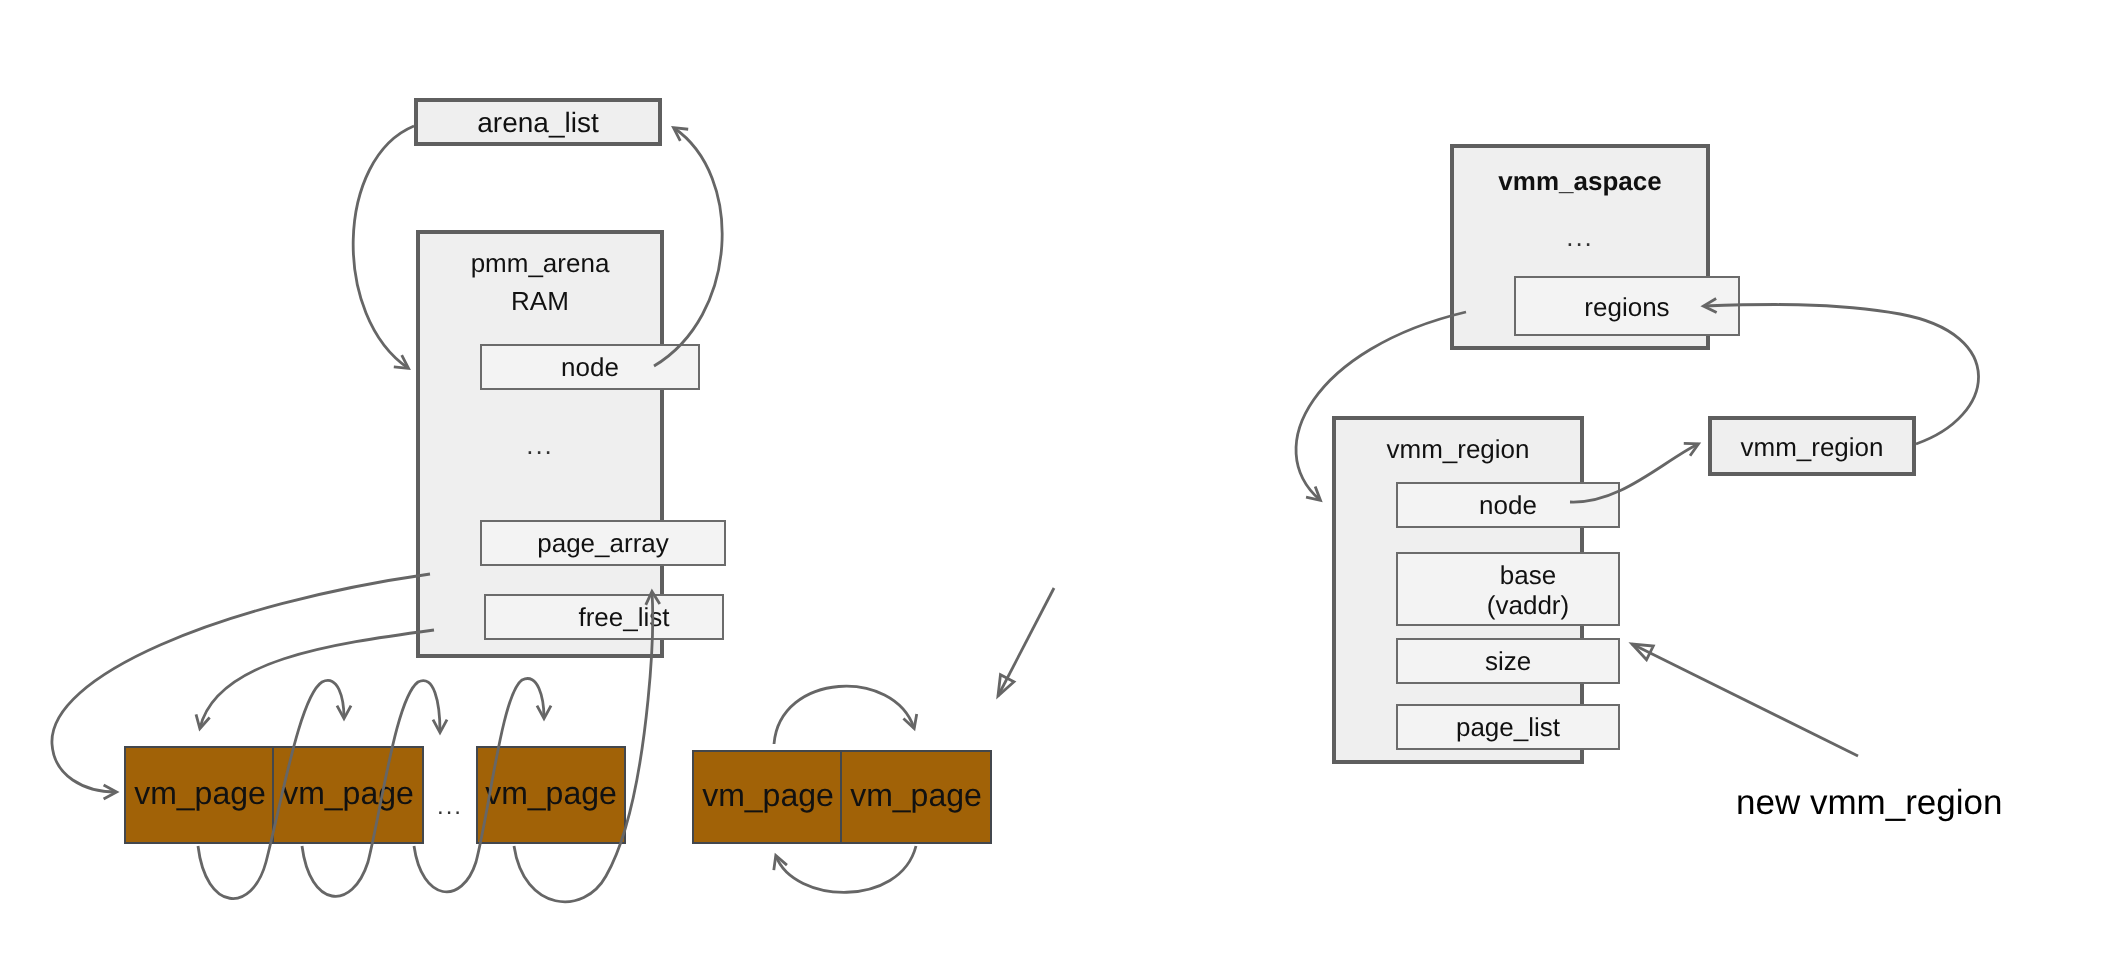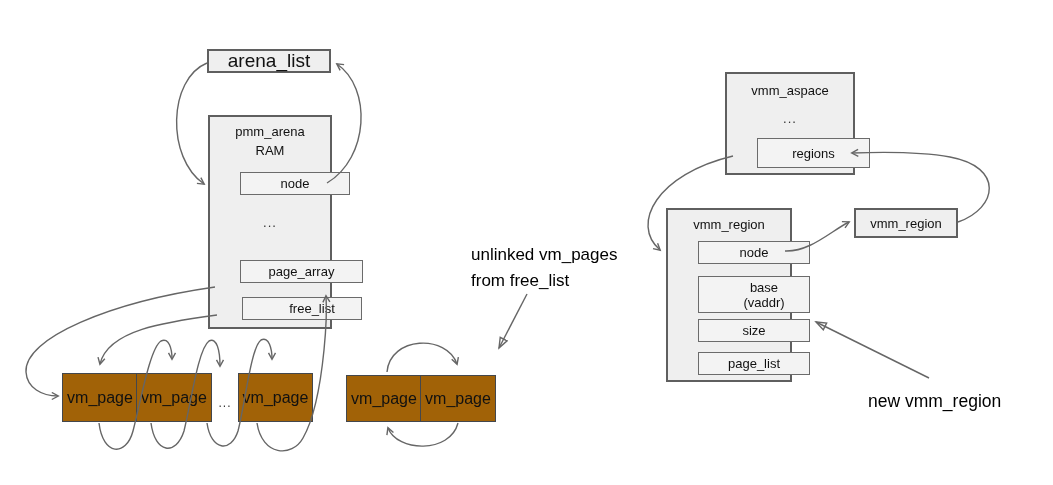--- a/index.html
+++ b/index.html
@@ -39,21 +39,21 @@
     position:absolute; left:0; top:0; width:1053px; height:485px;
     pointer-events:none;
   }
   svg.overlay path{ fill:none; stroke:#666; stroke-width:1.4; }
 </style>
 </head>
 <body>
 
 <div class="stage">
 
-  <div class="box" style="left:207px;top:49px;width:124px;height:24px;display:flex;align-items:center;justify-content:center;font-size:19px;">
+  <div class="box" style="left:207px;top:49px;width:124px;height:24px;display:flex;align-items:center;justify-content:center;font-size:14px;">
     <span>arena_list</span>
   </div>
 
   <div class="box" style="left:208px;top:115px;width:124px;height:214px;">
     <div class="titlebar" style="top:7px;">pmm_arena</div>
     <div class="titlebar" style="top:26px;">RAM</div>
     <div class="field" style="left:6px;top:55px;width:110px;height:23px;">
       <span>node</span>
     </div>
     <div class="titlebar dots" style="top:98px;font-size:13px;">...</div>
@@ -76,27 +76,23 @@
     <span>vm_page</span>
   </div>
 
   <div class="page" style="left:346px;top:375px;width:76px;height:47px;">
     <span>vm_page</span>
   </div>
   <div class="page" style="left:420px;top:375px;width:76px;height:47px;">
     <span>vm_page</span>
   </div>
 
-  <div class="caption" style="left:471px;top:242px;">
-    <div>unlinked vm_pages</div>
-    <div>from free_list</div>
-  </div>
 
   <div class="box" style="left:725px;top:72px;width:130px;height:103px;">
-    <div class="titlebar" style="top:9px;">vmm_aspace</div>
+    <div class="titlebar" style="top:9px;font-weight:bold;">vmm_aspace</div>
     <div class="titlebar dots" style="top:37px;font-size:13px;">...</div>
     <div class="field" style="left:6px;top:64px;width:113px;height:30px;">
       <span>regions</span>
     </div>
   </div>
 
   <div class="box" style="left:666px;top:208px;width:126px;height:174px;">
     <div class="titlebar" style="top:7px;">vmm_region</div>
     <div class="field" style="left:6px;top:31px;width:112px;height:23px;">
       <span>node</span>

